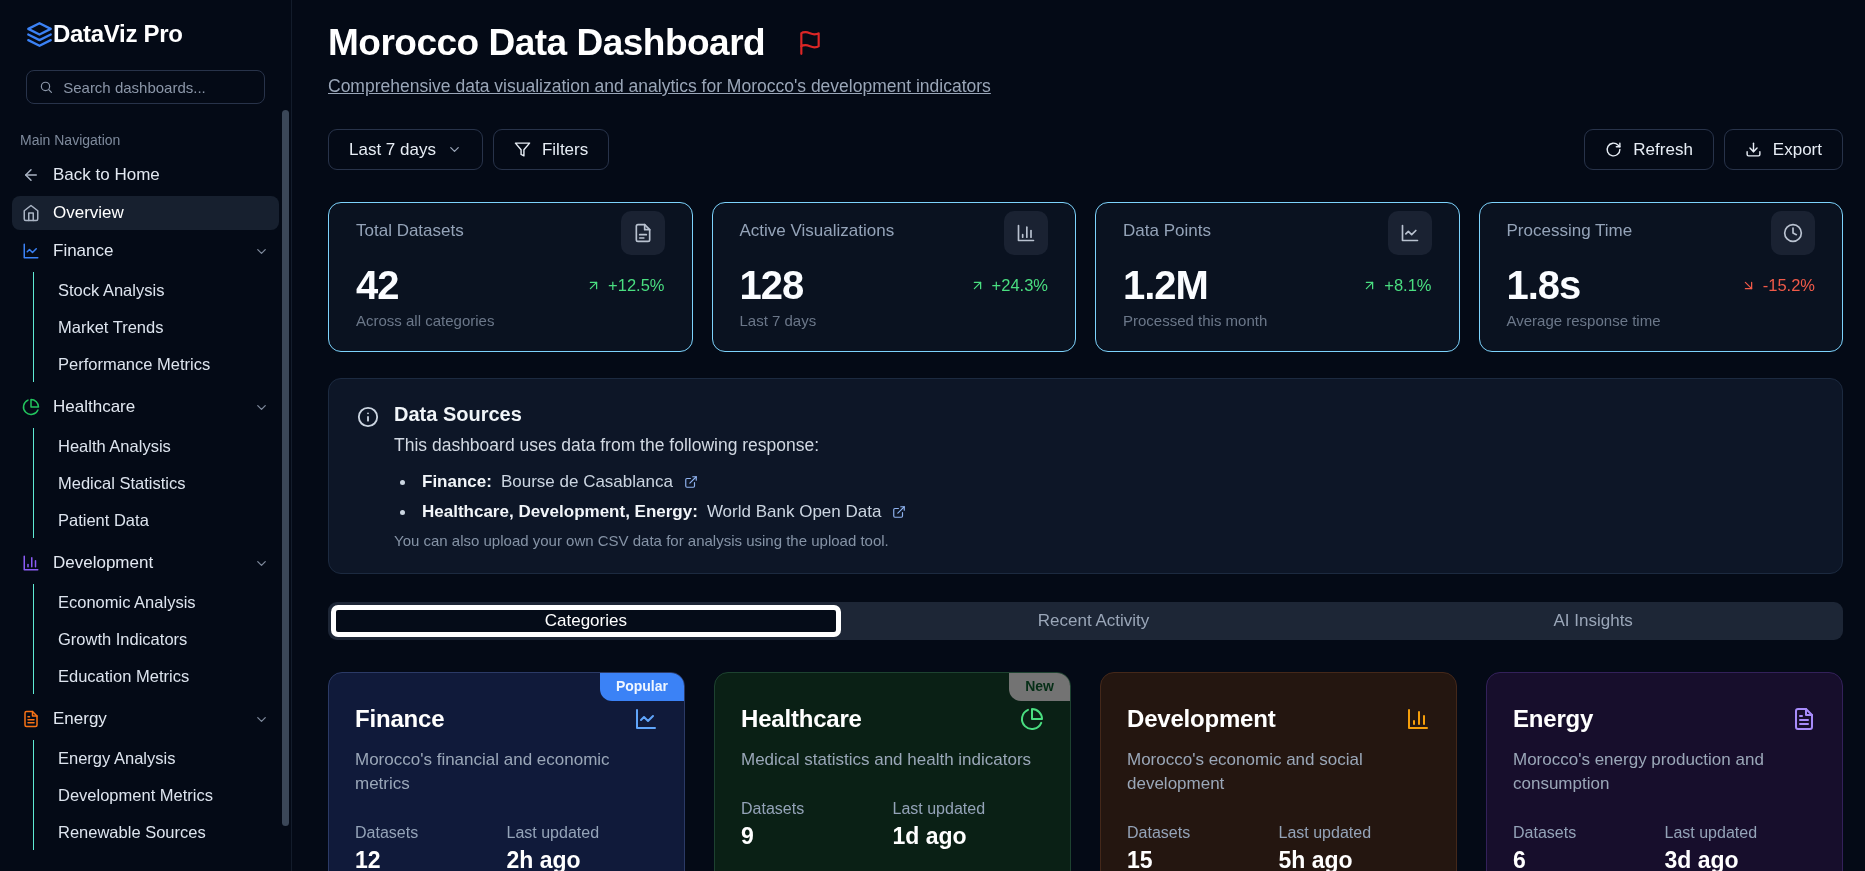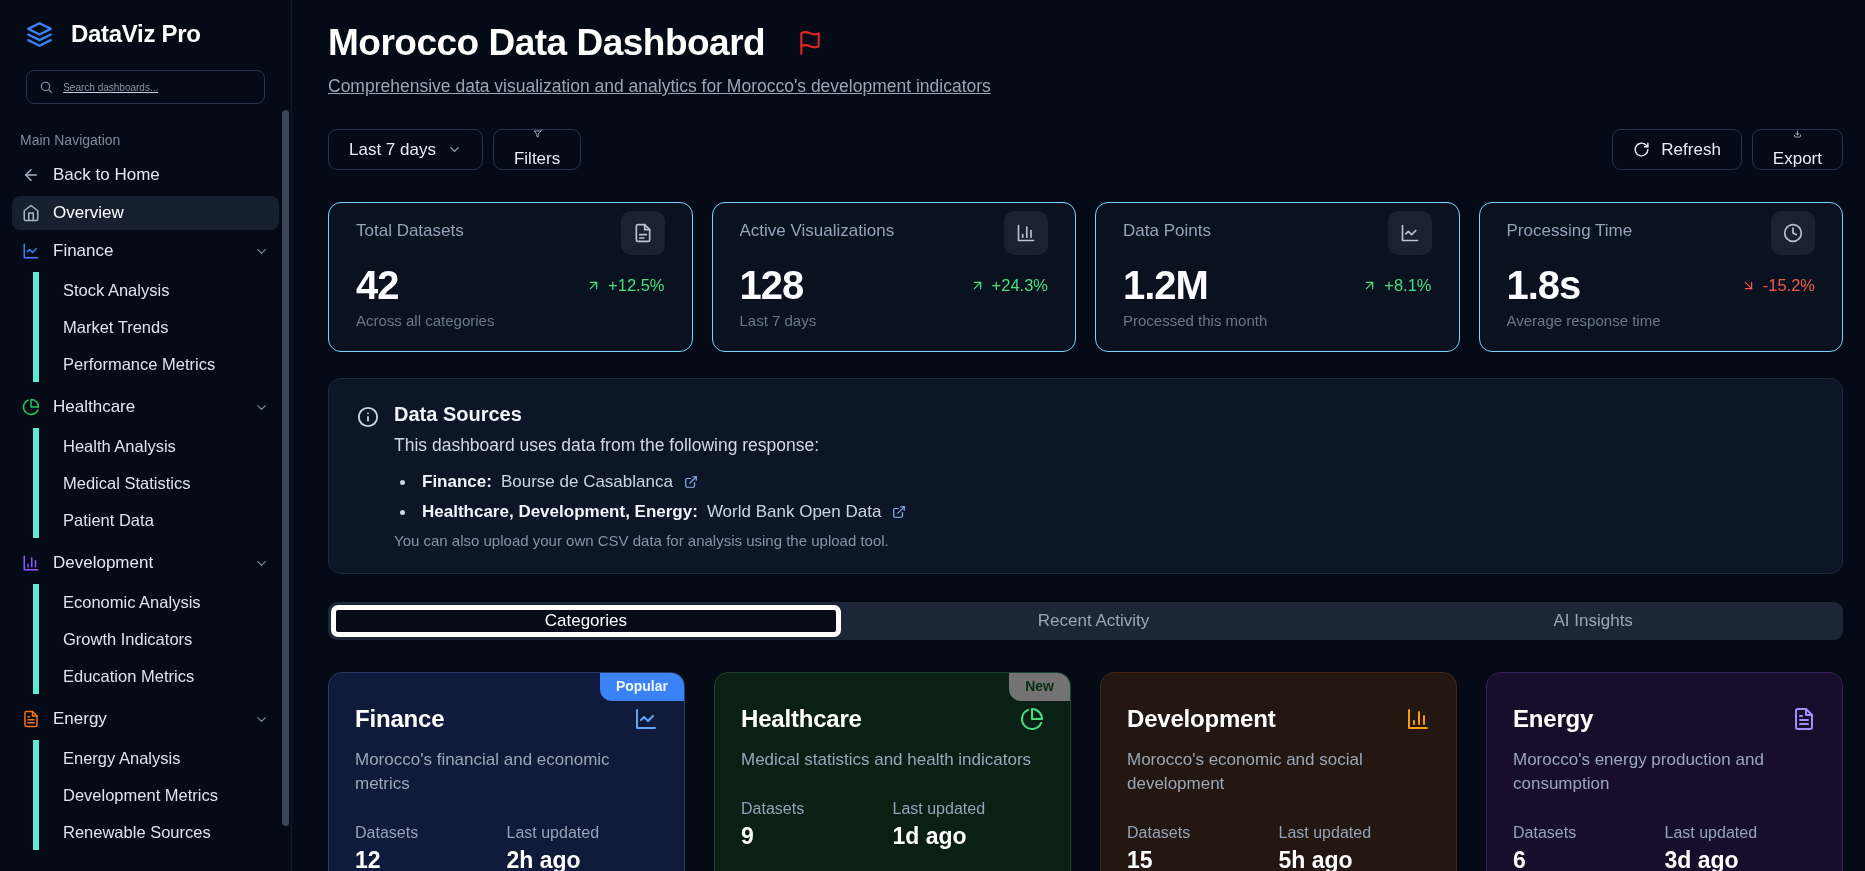--- a/index.html
+++ b/index.html
@@ -10,68 +10,68 @@
     font-family:"Liberation Sans", sans-serif;
   }
   svg.ic { display:block; }
   .app { display:flex; width:1865px; height:871px; }
 
   
   .sidebar {
     position:relative; width:292px; height:871px; flex-shrink:0;
     border-right:1px solid #131c2b; padding:16px 0 0 0;
   }
-  .logo-row { display:flex; align-items:flex-end; gap:18px; padding:4px 26px 0 26px; }
+  .logo-row { display:flex; align-items:flex-end; gap:0; padding:4px 26px 0 26px; }
   .logo-icon { color:#3b82f6; }
   .logo-text { font-size:24px; font-weight:800; color:#ffffff; letter-spacing:-0.3px; }
   .search-box {
     margin:22px 26px 0 26px; height:34px; display:flex; align-items:center; gap:10px;
     border:1px solid #28334a; border-radius:8px; padding:0 12px; color:#8b96a8;
   }
   .search-box input {
     background:transparent; border:none; outline:none; width:100%;
-    color:#c8d1de; font-size:10px; font-family:"Liberation Sans", sans-serif;text-decoration:underline;
+    color:#c8d1de; font-size:15px; font-family:"Liberation Sans", sans-serif;
   }
   .search-box input::placeholder { color:#8b96a8; }
   .section-label { margin:28px 0 10px 20px; font-size:14px; color:#7e8a9c; }
   nav { padding:0 12px; }
   .nav-item {
     display:flex; align-items:center; gap:13px; height:34px; margin-bottom:4px;
     padding:0 10px; border-radius:8px; font-size:17px; color:#e2e8f1; cursor:pointer;
   }
   .nav-item.active { background:#17202f; color:#ffffff; }
   .nav-item .chev { margin-left:auto; color:#7e8a9c; }
   .icon-blue   { color:#3b82f6; }
   .icon-green  { color:#22c55e; }
   .icon-purple { color:#8b5cf6; }
   .icon-orange { color:#f97316; }
   .icon-gray   { color:#aab4c4; }
   .nav-sub {
-    margin:2px 0 8px 21px; border-left:6px solid #5eead4; padding-left:14px;
+    margin:2px 0 8px 21px; border-left:1px solid #5eead4; padding-left:14px;
   }
   .nav-sub .nav-item { font-size:16.5px; color:#dde4ee; height:36px; margin-bottom:1px; }
   .scroll-thumb {
     position:absolute; top:110px; right:2px; width:7px; height:716px;
     background:#3b4758; border-radius:4px;
   }
 
   
   .main { flex:1; padding:22px 22px 0 36px; }
   .page-title-row { display:flex; align-items:center; gap:32px; }
   h1.page-title { font-size:37px; font-weight:800; color:#ffffff; letter-spacing:-0.5px; }
   .flag { color:#dc2626; }
   .page-subtitle { margin-top:12px; font-size:17.5px; color:#9aa6b8;text-decoration:underline; }
 
   .toolbar { display:flex; align-items:center; margin-top:32px; }
   .btn {
     display:flex; align-items:center; gap:11px; height:41px; padding:0 20px;
     border:1px solid #28334a; border-radius:9px; background:transparent;
     color:#e7edf5; font-size:17px; font-family:"Liberation Sans", sans-serif; cursor:pointer;
   }
-  .btn + .btn { margin-left:10px;flex-direction:column; }
+  .btn + .btn { margin-left:10px; }
   .toolbar .spacer { flex:1; }
   .btn .chev { color:#9aa6b8; }
 
   
   .stats-grid { display:grid; grid-template-columns:repeat(4,1fr); gap:19px; margin-top:32px; }
   .stat-card {
     background:#0a1220; border:1px solid #7dd3fc; border-radius:13px;
     height:150px; padding:8px 27px; position:relative;
   }
   .stat-top { display:flex; align-items:flex-start; justify-content:space-between; }

